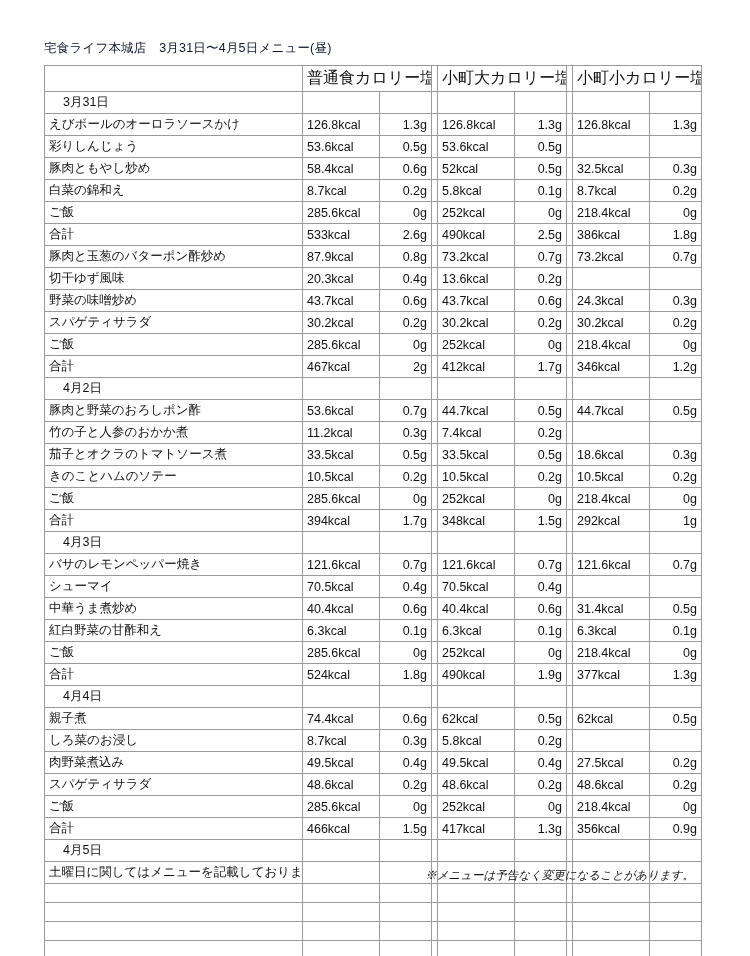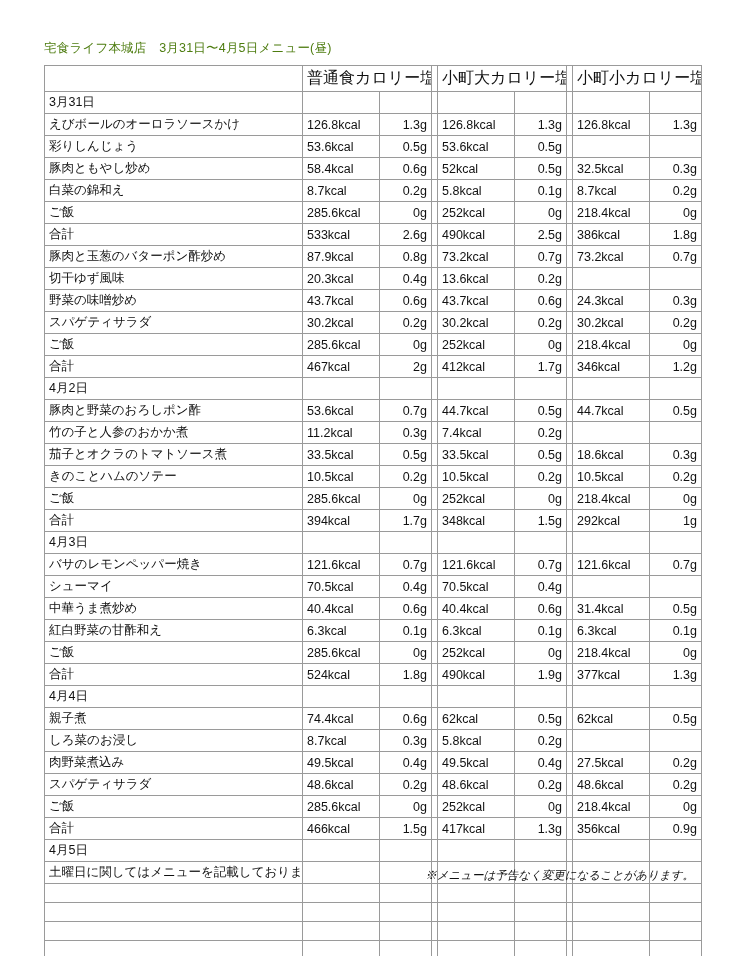--- a/index.html
+++ b/index.html
@@ -21,21 +21,21 @@
     overflow: hidden;
   }
   .sheet {
     position: absolute;
     left: 44px;
     top: 40px;
     width: 646px;
   }
   .doc-title {
     font-size: 12.5px;
-    color: #4d7c0f;
+    color: #0f172a;
     letter-spacing: 0.2px;
     margin-bottom: 8px;
     white-space: nowrap;
   }
   table.menu {
     border-collapse: collapse;
     width: 646px;
     table-layout: fixed;
     font-size: 12.5px;
     color: #111;
@@ -73,21 +73,21 @@
   }
   td.salt {
     text-align: right;
     padding-right: 8px;
     font-size: 12.5px;
   }
   td.item {
     padding-left: 6px;
   }
   tr.date td.item {
-    padding-left: 4px;
+    padding-left: 18px;
   }
   tr.date td.num, tr.date td.salt {
     border-left: 1px solid #9a9a9a;
   }
   .note {
     position: absolute;
     right: 56px;
     top: 868px;
     font-size: 11.5px;
     color: #111;

